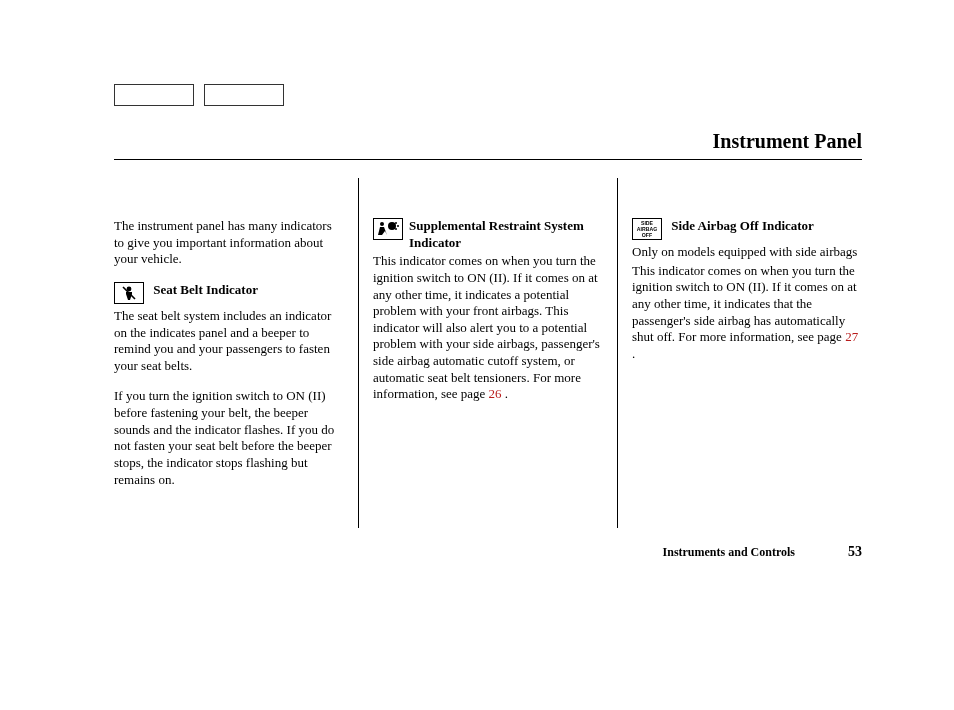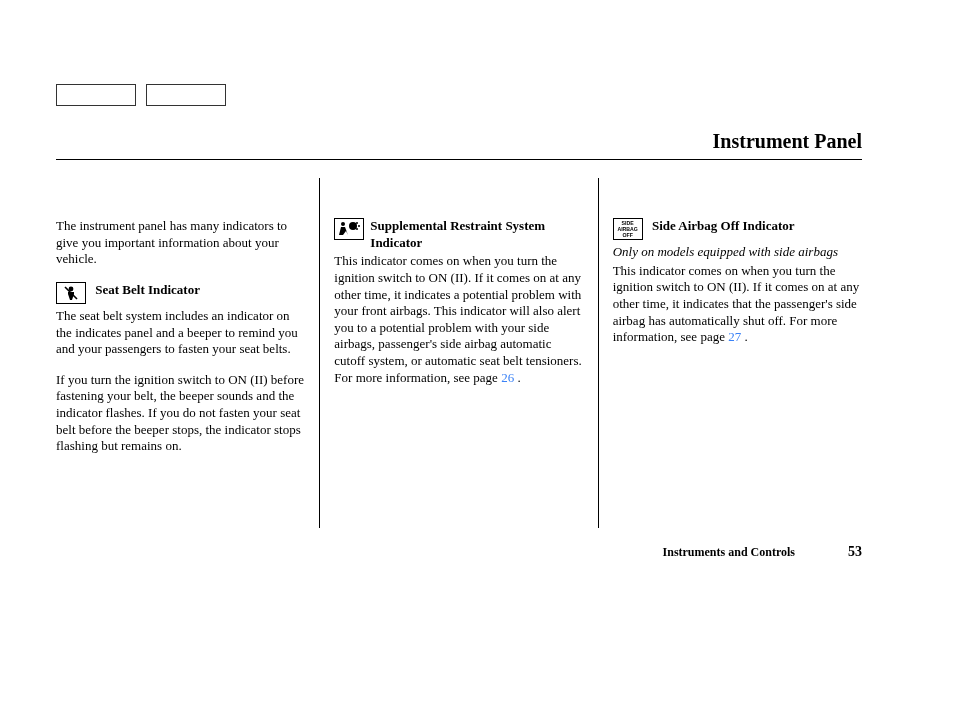--- a/index.html
+++ b/index.html
@@ -6,21 +6,21 @@
     margin: 0;
     padding: 0;
     background: #fff;
     width: 954px;
     height: 710px;
     font-family: "Times New Roman", Times, serif;
     color: #000;
     position: relative;
   }
   .page {
-    padding: 84px 92px 0 56px;
+    padding: 84px 92px 0 114px;
     box-sizing: border-box;
     width: 100%;
     height: 100%;
   }
   .top-buttons {
     display: flex;
     gap: 10px;
     margin-bottom: 24px;
   }
   .top-buttons button {
@@ -78,22 +78,22 @@
     line-height: 20px;
     margin-right: 6px;
     margin-bottom: 2px;
     position: relative;
   }
   .icon-svg { width: 100%; height: 100%; display: block; }
   .icon-text { font-family: Arial, sans-serif; font-size: 5.2px; line-height: 6px; font-weight: bold; text-align: center; padding-top: 1px; }
   .sec-head b {
     font-weight: bold;
   }
-  .italic { font-style: italic; }
-  .page-ref { color: #3b82f6; }
+  .italic { }
+  .page-ref { color: #b91c1c; }
   .footer {
     position: absolute;
     right: 92px;
     bottom: 150px;
     font-size: 12px;
   }
   .footer .sec { font-weight: bold; margin-right: 14px; margin-left: 32px; }
   .footer .pg  { font-weight: bold; font-size: 14px; margin-left: 36px; }
 </style>
 </head>

